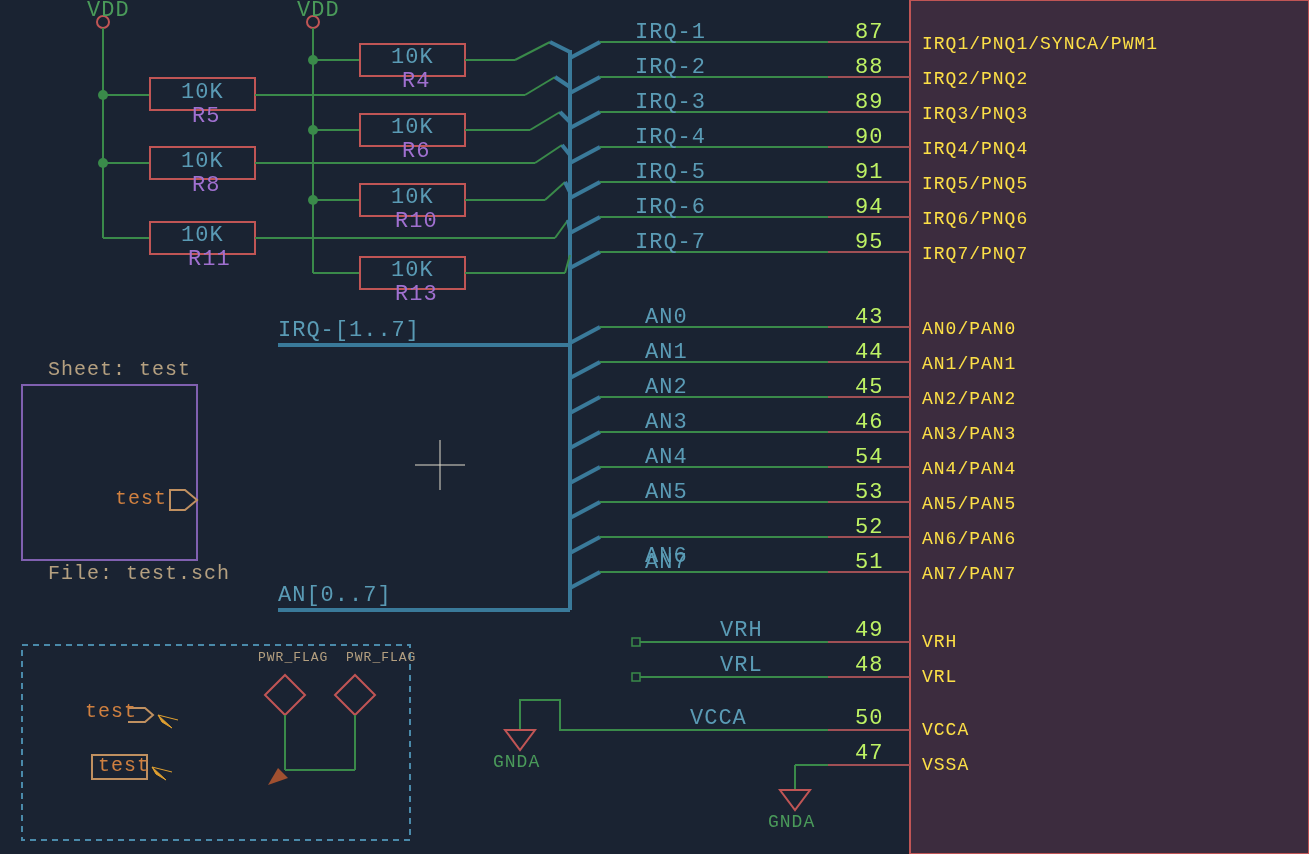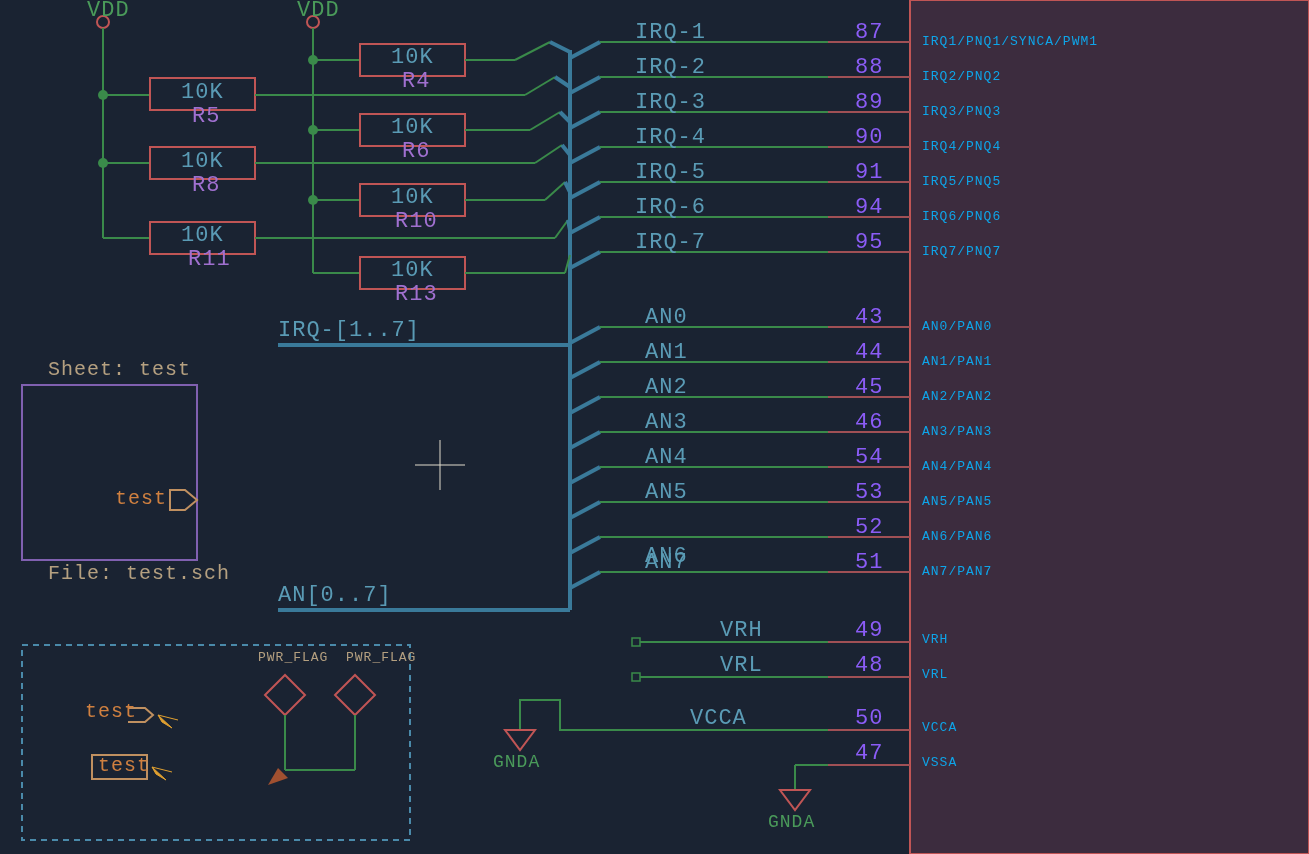--- a/index.html
+++ b/index.html
@@ -21,25 +21,25 @@
   }
   .label {
     position: absolute;
     font-size: 22px;
     letter-spacing: 1px;
     white-space: nowrap;
   }
   .label.cyan { color: #5a9bb5; }
   .label.green { color: #4a9a5a; }
   .label.violet { color: #a070d0; }
-  .label.darkred { color: #8b5cf6; font-family: Liberation Mono, monospace; }
+  .label.darkred { color: #bef264; font-family: Liberation Mono, monospace; }
   .label.orange { color: #d08040; }
   .label.tan { color: #b5a080; margin-left: 28px; }
   .label.small { font-size: 13px; }
-  .label.pinname { color: #0ea5e9; font-size: 13px; }
+  .label.pinname { color: #fde047; font-size: 18px; }
 </style>
 </head>
 <body>
 
 <div class="canvas">
 <svg viewBox="0 0 1309 854">
   <defs>
     <style>
       .wire { stroke:#3a8a4a; stroke-width:2; fill:none; }
       .bus  { stroke:#3a7a9a; stroke-width:4; fill:none; }

